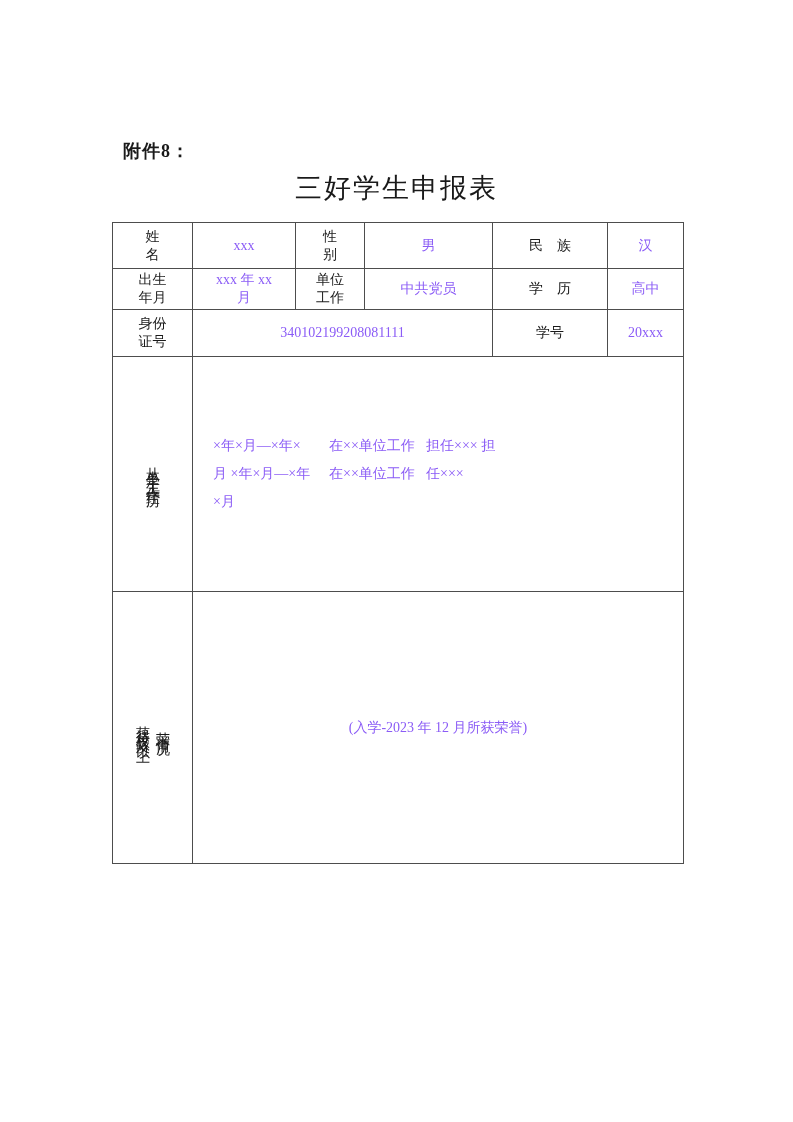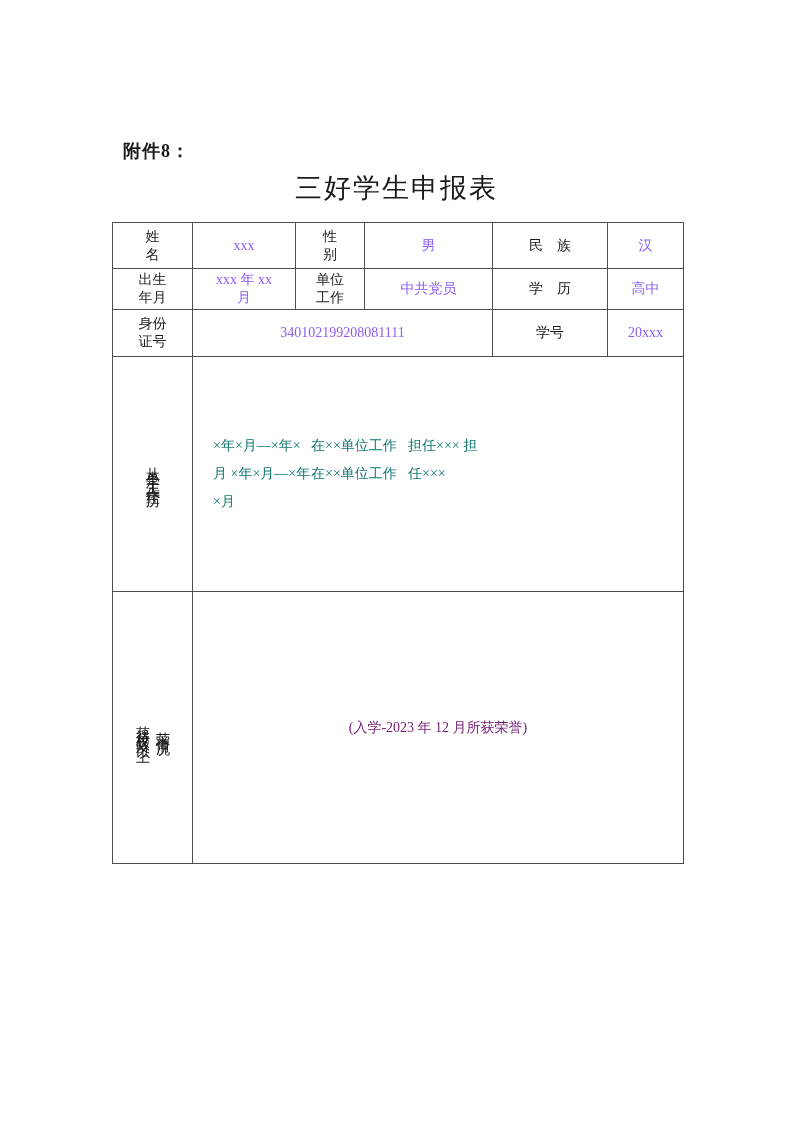--- a/index.html
+++ b/index.html
@@ -46,32 +46,32 @@
   }
   .honor-label-wrap { display:flex; justify-content:center; align-items:center; gap:2px; }
 
   
   td.exp-content {
     vertical-align:top; text-align:left;
     padding:22px 0 0 33px;
   }
   .exp-cols { display:flex; align-items:flex-start; }
   .exp-col {
-    color:#0f766e; font-size:14px; line-height:28px;
+    color:#8b5cf6; font-size:14px; line-height:28px;
     text-align:left; word-break:break-all;
   }
   .exp-col.c1 { width:98px; }
-  .exp-col.c2 { width:86px; }
+  .exp-col.c2 { width:86px; margin-left:18px; }
   .exp-col.c3 { width:78px; margin-left:11px; }
 
   
   td.honor-content {
     vertical-align:top; text-align:left;
     padding:9px 0 0 45px;
-    color:#701a75; font-size:14px;
+    color:#8b5cf6; font-size:14px;
   }
 </style>
 </head>
 <body>
 
 <div class="page">
 
   <div class="attachment">附件8：</div>
 
   <div class="doc-title">三好学生申报表</div>

